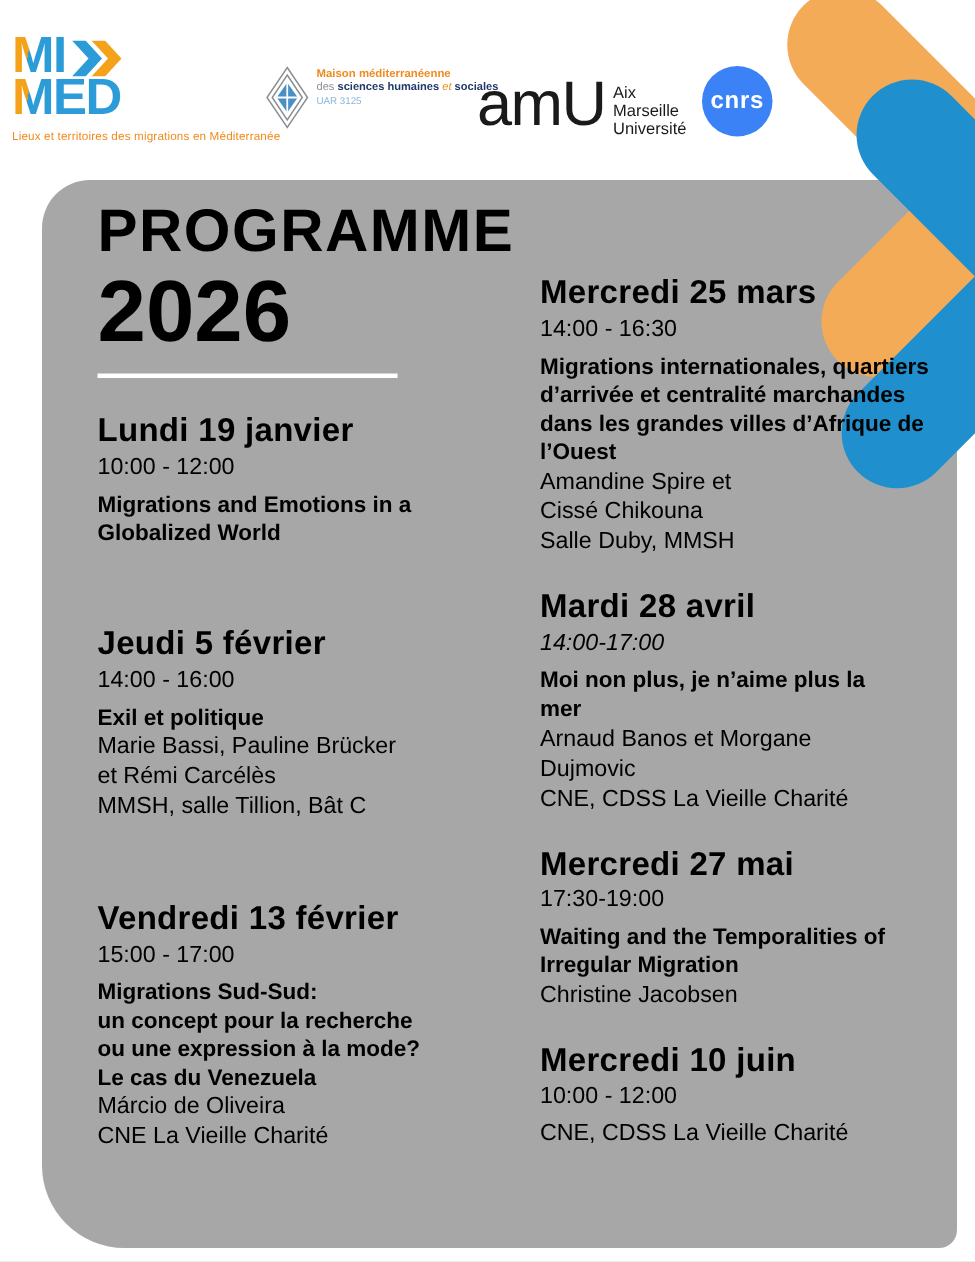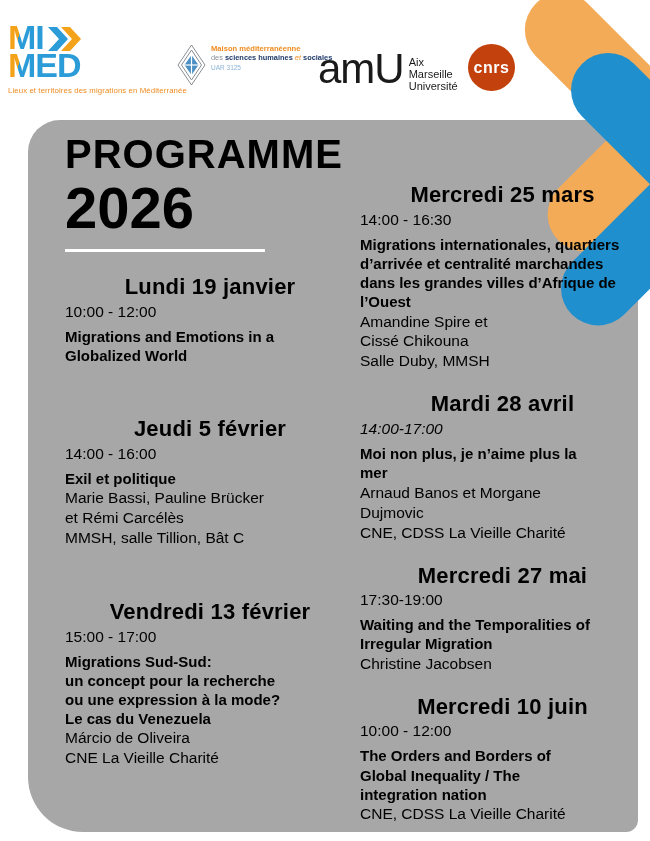--- a/index.html
+++ b/index.html
@@ -32,21 +32,21 @@
   .mmsh-l2{font-size:7.4px;color:#8a8f94;}
   .mmsh-l2 .navy{color:#1f3a68;font-weight:700;}
   .mmsh-l2 .orange{color:#ef8b1f;font-style:italic;}
   .mmsh-l3{color:#8ab4d8;font-size:6.5px;margin-top:1px;}
 
   .amu{position:absolute;left:318px;top:50px;display:flex;align-items:flex-start;}
   .amu-wordmark{font-size:42px;font-weight:400;color:#1a1a1a;line-height:0.9;letter-spacing:-1px;}
   .amu-text{margin-left:5px;margin-top:7px;font-size:11px;line-height:1.08;color:#1a1a1a;}
 
   .cnrs{position:absolute;left:468px;top:44px;width:47px;height:47px;border-radius:50%;
-        background:#c2410c;display:flex;align-items:center;justify-content:center;}
+        background:#3b82f6;display:flex;align-items:center;justify-content:center;}
   .cnrs-wordmark{color:#ffffff;font-weight:700;font-size:16px;letter-spacing:0.5px;}
 
   
   .decor{position:absolute;inset:0;z-index:2;pointer-events:none;}
   .capsule{position:absolute;border-radius:37px;}
   .cap-orange{background:#f3ab57;}
   .cap-blue{background:#1f8fce;}
   #o-arm1{left:502px;top:48px;width:230px;height:74px;transform:rotate(45deg);}
   #o-arm2{left:528px;top:130px;width:208px;height:74px;transform:rotate(-45deg);}
   #b-arm1{left:552px;top:99px;width:204px;height:74px;transform:rotate(45deg);}
@@ -63,21 +63,21 @@
   .col-right{position:absolute;left:332px;top:62px;width:285px;}
 
   .poster-title{font-size:40px;font-weight:700;letter-spacing:1px;line-height:1.12;}
   .poster-year{font-size:58px;font-weight:700;line-height:1.0;margin-top:2px;}
   .title-rule{width:200px;height:3px;background:#ffffff;margin-top:12px;}
   .events-left{margin-top:22px;}
 
   .event{}
   .col-left .event{margin-bottom:51px;}
   .col-right .event{margin-bottom:20px;}
-  .event-day{font-size:22px;font-weight:700;letter-spacing:0.2px;line-height:1.22;margin-bottom:1px;white-space:nowrap;text-align:center;}
+  .event-day{font-size:22px;font-weight:700;letter-spacing:0.2px;line-height:1.22;margin-bottom:1px;white-space:nowrap;}
   .event-time{font-size:15.5px;line-height:1.35;margin-bottom:4px;}
   .event-time.italic{font-style:italic;}
   .event-title div{font-size:15px;font-weight:700;line-height:1.28;white-space:nowrap;}
   .event-details div{font-size:15.5px;font-weight:400;line-height:1.29;white-space:nowrap;}
 </style>
 </head>
 <body>
 
 <div id="page">
 
@@ -219,25 +219,20 @@
             <div>Waiting and the Temporalities of</div>
             <div>Irregular Migration</div>
           </div>
           <div class="event-details">
             <div>Christine Jacobsen</div>
           </div>
         </div>
         <div class="event">
           <div class="event-day">Mercredi 10 juin</div>
           <div class="event-time">10:00 - 12:00</div>
-          <div class="event-title">
-            <div>The Orders and Borders of</div>
-            <div>Global Inequality / The</div>
-            <div>integration nation</div>
-          </div>
           <div class="event-details">
             <div>CNE, CDSS La Vieille Charité</div>
           </div>
         </div>
       </div>
   </div>
 
 </div>
 
 </body></html>

